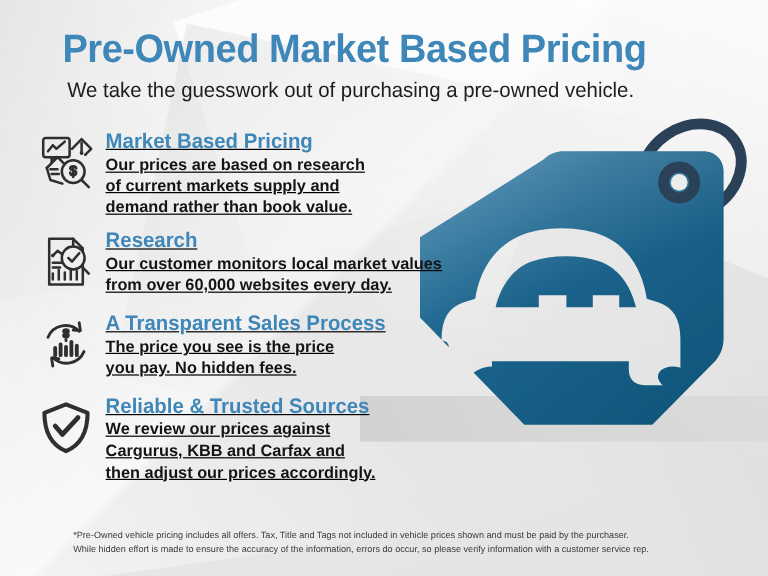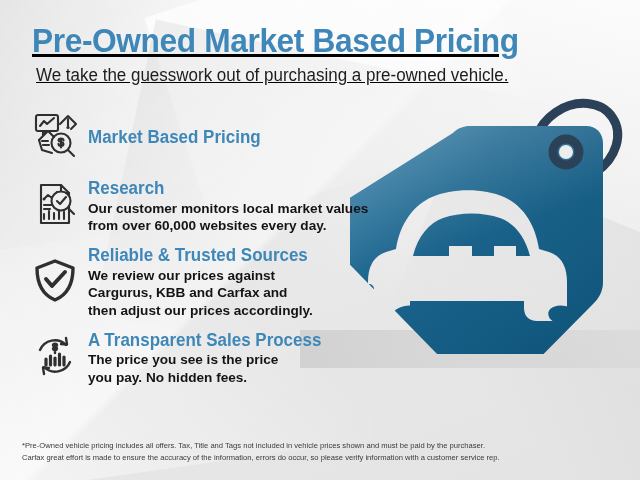--- a/index.html
+++ b/index.html
@@ -22,52 +22,52 @@
   .f2{top:60px;left:120px;width:420px;height:300px;background:linear-gradient(135deg,rgba(200,200,200,.28),rgba(255,255,255,0) 60%);transform:rotate(12deg);}
   .f3{bottom:10px;left:-60px;width:420px;height:240px;background:linear-gradient(45deg,rgba(255,255,255,.6),rgba(255,255,255,0) 70%);transform:rotate(-8deg);}
   .f4{top:200px;right:-40px;width:300px;height:320px;background:linear-gradient(200deg,rgba(190,190,190,.25),rgba(255,255,255,0) 65%);transform:rotate(22deg);}
   .f5{top:330px;left:300px;width:340px;height:38px;background:linear-gradient(90deg,rgba(160,160,160,.30),rgba(160,160,160,.10));}
 
   
   #tag-graphic{position:absolute;top:86px;right:-10px;width:300px;height:330px;}
   #tag-graphic svg{width:100%;height:100%;display:block;}
 
   
-  #header{position:absolute;top:24px;left:32px;width:580px;text-decoration:underline;}
+  #header{position:absolute;top:24px;left:52px;width:580px;}
   #main-title{
     font-size:33px;font-weight:bold;color:#3E87B8;letter-spacing:-.4px;
     line-height:1.05;margin:0;white-space:nowrap;
     transform:scaleX(.96);transform-origin:left center;
   }
   #subtitle{
     margin:6px 0 0 4px;font-size:17.5px;color:#1d1d1d;line-height:1.15;
     transform:scaleX(.97);transform-origin:left center;white-space:nowrap;
   }
 
   
   #features{position:absolute;top:108px;left:26px;width:380px;}
-  .feature{display:flex;align-items:center;margin-bottom:9px;}
+  .feature{display:flex;align-items:flex-start;margin-bottom:9px;text-decoration:underline;}
   .feature-icon{flex:0 0 58px;height:58px;margin-right:4px;display:flex;align-items:flex-start;justify-content:center;padding-top:2px;}
   .feature-icon svg{width:50px;height:50px;display:block;}
   .feature-body{flex:1 1 auto;padding-top:0px;}
   .feature-title{
     font-size:17.5px;font-weight:bold;color:#3E87B8;line-height:1.12;margin:0 0 1px 0;
     transform:scaleX(.97);transform-origin:left center;white-space:nowrap;
   }
   .feature-text{
     font-size:13.6px;color:#141414;line-height:1.30;margin:0;font-weight:600;
   }
   .feature-text span{display:block;white-space:nowrap;}
 
   
   #disclaimer{
     position:absolute;left:22px;bottom:16px;width:604px;
     font-size:7.6px;color:#3a3a3a;line-height:1.55;
   }
-  #disclaimer span{display:block;white-space:nowrap;}
+  #disclaimer span{display:block;white-space:nowrap;margin-left:39px;}
 </style>
 </head>
 <body>
 
 <div id="poster">
 
   <div class="facet f1"></div>
   <div class="facet f2"></div>
   <div class="facet f3"></div>
   <div class="facet f4"></div>
@@ -185,20 +185,25 @@
           <path d="M9 30 l9-9 l6 6"></path>
           <path d="M9 30 l3 10 l10 3"></path>
           <path d="M12 31 l6 0 M13 35 l6 0"></path>
           <circle cx="31" cy="33" r="9.5"></circle>
           <path d="M38 40 l6 6"></path>
           <path d="M31 28.5 l0 9 M33.5 30.5 c0-1.4-1.2-2-2.5-2 s-2.5 .7-2.5 2 s5 1.5 5 3.2 s-1.2 2.2-2.5 2.2 s-2.5-.8-2.5-2.2"></path>
         </svg>
       </div>
       <div class="feature-body">
         <p class="feature-title">Market Based Pricing</p>
+        <p class="feature-text">
+          <span>Our prices are based on research</span>
+          <span>of current markets supply and</span>
+          <span>demand rather than book value.</span>
+        </p>
       </div>
     </div>
 
     <div class="feature">
       <div class="feature-icon">
         <svg viewBox="0 0 50 50" fill="none" stroke="#2f2f2f" stroke-width="2.1" stroke-linecap="round" stroke-linejoin="round">
           <path d="M11 6 l20 0 l8 8 l0 30 l-28 0 z"></path>
           <path d="M31 6 l0 8 l8 0"></path>
           <polyline points="14,20 18,16 22,19 27,13"></polyline>
           <circle cx="14" cy="20" r="1.5" fill="#2f2f2f" stroke="none"></circle>
@@ -213,55 +218,55 @@
         <p class="feature-title">Research</p>
         <p class="feature-text">
           <span>Our customer monitors local market values</span>
           <span>from over 60,000 websites every day.</span>
         </p>
       </div>
     </div>
 
     <div class="feature">
       <div class="feature-icon">
-        <svg viewBox="0 0 50 50" fill="none" stroke="#2f2f2f" stroke-width="3.4" stroke-linecap="round" stroke-linejoin="round">
-          <path d="M25 6 L43 13 c0 16-6 27-18 32 C13 40 7 29 7 13 z"></path>
-          <polyline points="16,24 22,31 35,17" stroke-width="4"></polyline>
-        </svg>
-      </div>
-      <div class="feature-body">
-        <p class="feature-title">Reliable &amp; Trusted Sources</p>
-        <p class="feature-text">
-          <span>We review our prices against</span>
-          <span>Cargurus, KBB and Carfax and</span>
-          <span>then adjust our prices accordingly.</span>
-        </p>
-      </div>
-    </div>
-
-    <div class="feature">
-      <div class="feature-icon">
         <svg viewBox="0 0 50 50" fill="none" stroke="#2f2f2f" stroke-width="2.4" stroke-linecap="round" stroke-linejoin="round">
           <path d="M36 14 A16 16 0 0 0 10 19"></path>
           <polyline points="31,13 37,13.5 36,7"></polyline>
           <path d="M14 36 A16 16 0 0 0 40 31"></path>
           <polyline points="19,37 13,36.5 14,43"></polyline>
           <path d="M25 13 l0 9 M27 14.5 c0-1.1-1-1.7-2-1.7 s-2 .6-2 1.7 s4 1.2 4 2.7 s-1 1.8-2 1.8 s-2-.7-2-1.8"></path>
           <path d="M16 34 l0-6 M20.5 34 l0-9 M25 34 l0-7 M29.5 34 l0-11 M34 34 l0-8" stroke-width="3.2"></path>
         </svg>
       </div>
       <div class="feature-body">
         <p class="feature-title">A Transparent Sales Process</p>
         <p class="feature-text">
           <span>The price you see is the price</span>
           <span>you pay. No hidden fees.</span>
         </p>
       </div>
     </div>
 
+    <div class="feature">
+      <div class="feature-icon">
+        <svg viewBox="0 0 50 50" fill="none" stroke="#2f2f2f" stroke-width="3.4" stroke-linecap="round" stroke-linejoin="round">
+          <path d="M25 6 L43 13 c0 16-6 27-18 32 C13 40 7 29 7 13 z"></path>
+          <polyline points="16,24 22,31 35,17" stroke-width="4"></polyline>
+        </svg>
+      </div>
+      <div class="feature-body">
+        <p class="feature-title">Reliable &amp; Trusted Sources</p>
+        <p class="feature-text">
+          <span>We review our prices against</span>
+          <span>Cargurus, KBB and Carfax and</span>
+          <span>then adjust our prices accordingly.</span>
+        </p>
+      </div>
+    </div>
+
   </div>
 
   <div id="disclaimer">
     <span>*Pre-Owned vehicle pricing includes all offers. Tax, Title and Tags not included in vehicle prices shown and must be paid by the purchaser.</span>
-    <span>Carfax great effort is made to ensure the accuracy of the information, errors do occur, so please verify information with a customer service rep.</span>
+    <span>While hidden effort is made to ensure the accuracy of the information, errors do occur, so please verify information with a customer service rep.</span>
   </div>
 
 </div>
 
 </body></html>

